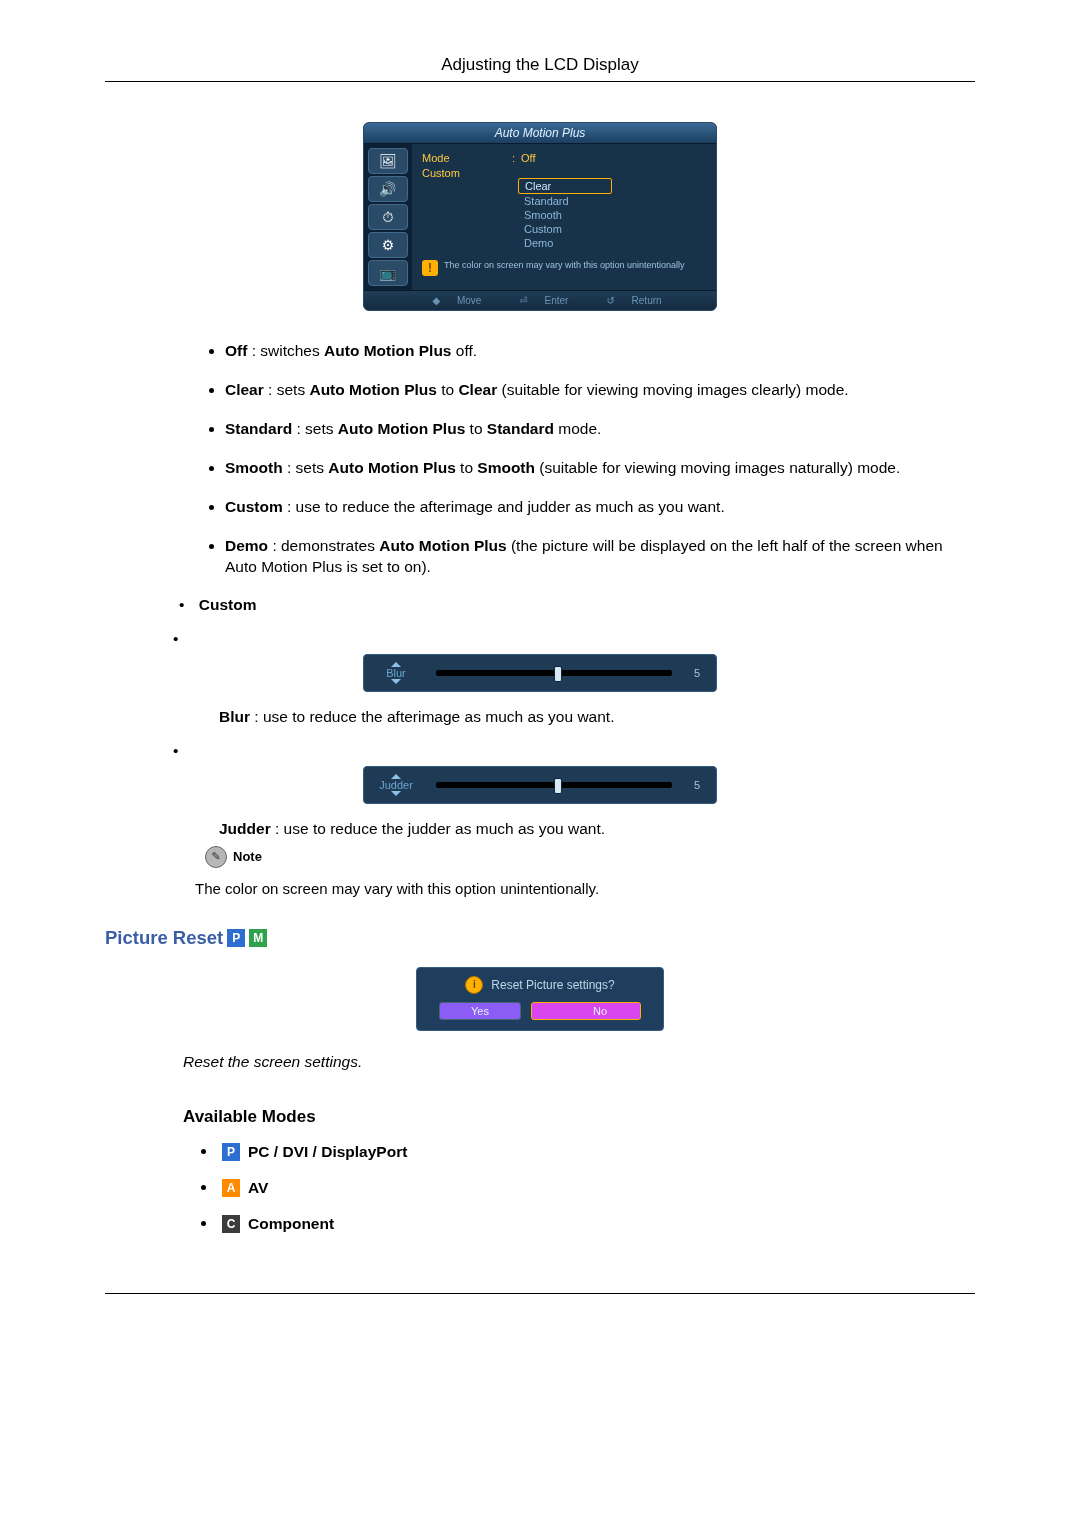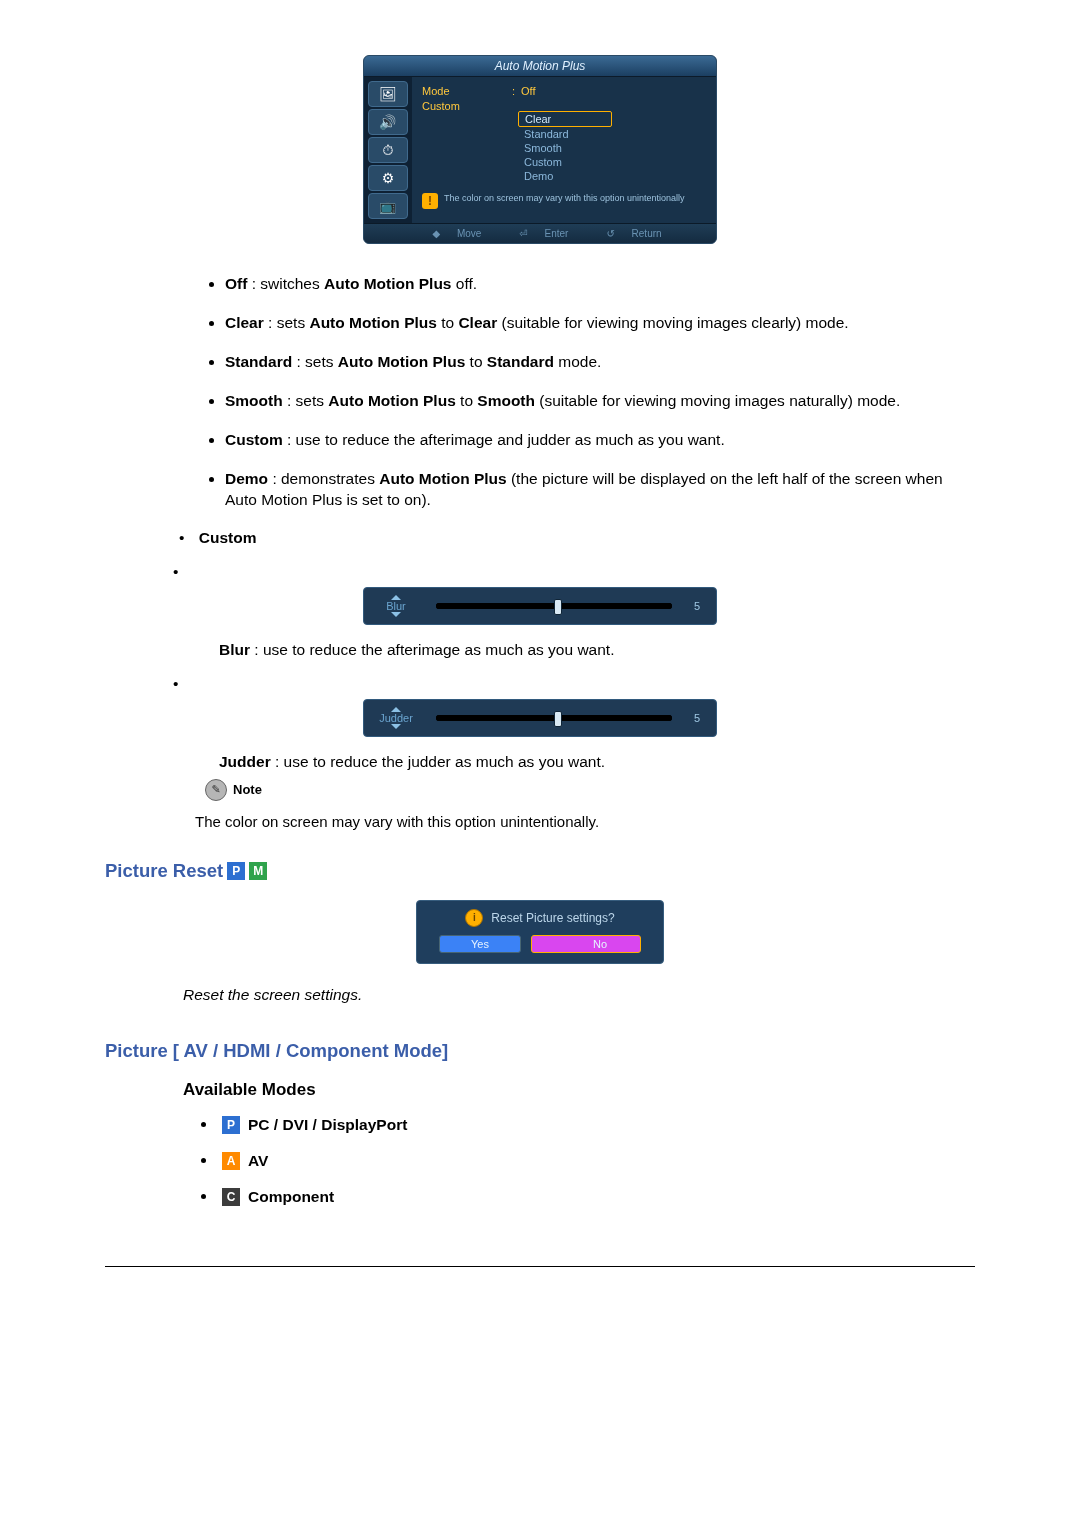--- a/index.html
+++ b/index.html
@@ -314,21 +314,21 @@
     font-weight: bold;
   }
   .reset-btn-row {
     display: flex;
     gap: 10px;
     justify-content: center;
   }
   .reset-btn {
     width: 80px;
     text-align: center;
-    background: #3b82f6;
+    background: #8b5cf6;
     color: #e6f3ff;
     padding: 2px 0;
     border-radius: 3px;
     border: 1px solid #476573;
     font-size: 11px;
   }
   .reset-btn.selected {
     border: 1px solid #ffb000;
     background: #d946ef;
     padding-left: 28px;
@@ -363,20 +363,21 @@
     border-radius: 50%;
     margin-right: 16px;
   }
   .mode-list li .mode-badge { margin-right: 8px; }
 </style>
 </head>
 <body>
 
 <div class="page">
 
+  <div class="header-title">Adjusting the LCD Display</div>
 
   <div class="osd-panel">
     <div class="osd-title">Auto Motion Plus</div>
     <div class="osd-body">
       <div class="osd-left">
         <div class="osd-left-tile">
             <span style="font-size:14px">🖼</span>
           </div>
         <div class="osd-left-tile">
             <span style="font-size:14px">🔊</span>
@@ -497,23 +498,20 @@
       <span>Reset Picture settings?</span>
     </div>
     <div class="reset-btn-row">
       <div class="reset-btn">Yes</div>
       <div class="reset-btn selected">No</div>
     </div>
   </div>
 
   <div class="reset-desc">Reset the screen settings.</div>
 
-  <div class="section-heading">
-    <span>Picture [ AV / HDMI / Component Mode]</span>
-  </div>
 
   <div class="sub-heading">Available Modes</div>
 
   <ul class="mode-list">
     <li>
       <span class="dot"></span>
       <span class="mode-badge badge-p">P</span>
       <span class="bold">PC / DVI / DisplayPort</span>
     </li>
     <li>

